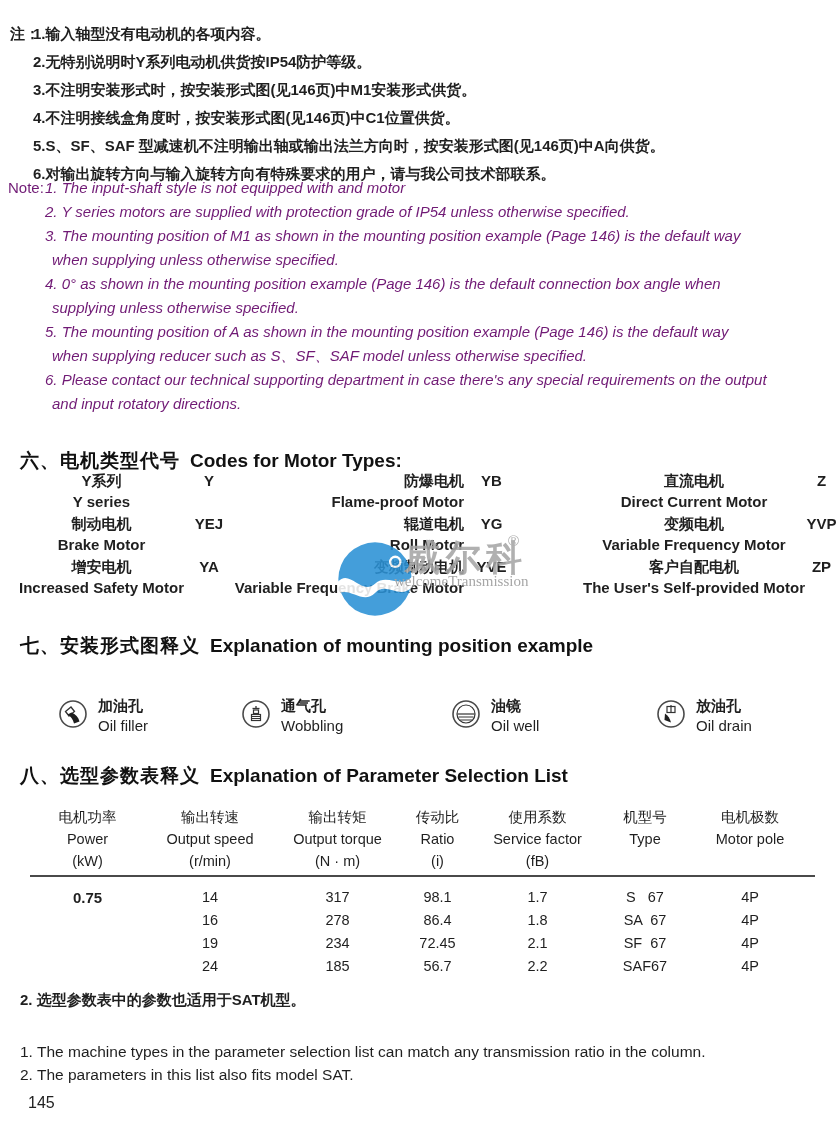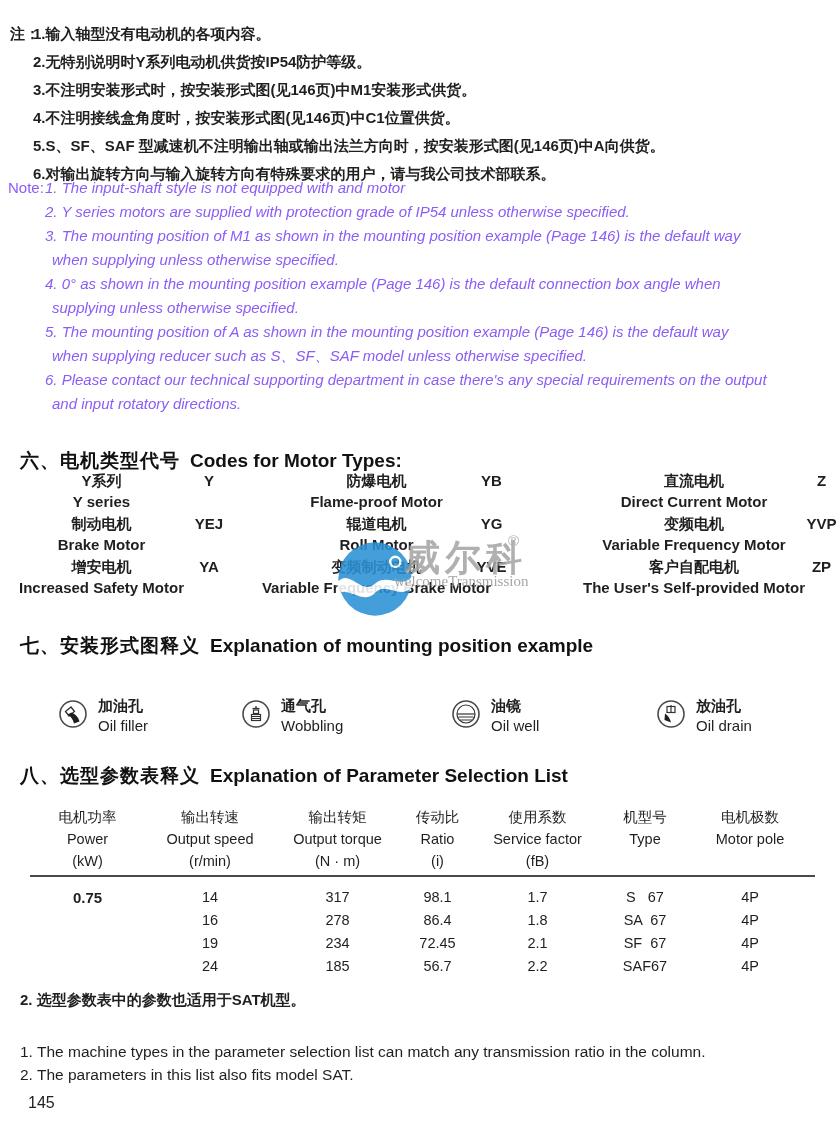--- a/index.html
+++ b/index.html
@@ -9,38 +9,38 @@
     background:#ffffff; color:#1f1f1f;
     font-family:"Liberation Sans","DejaVu Sans",sans-serif;
     overflow:hidden;
   }
   
   .notes-cn { position:absolute; left:10px; top:20px; font-size:15px; font-weight:700; }
   .notes-cn .label { position:absolute; left:0; top:0; line-height:28px; }
   .notes-cn .items { margin-left:23px; }
   .notes-cn .items div { line-height:28px; white-space:nowrap; }
   
-  .notes-en { position:absolute; left:8px; top:176px; font-size:15px; color:#8b5cf6; }
+  .notes-en { position:absolute; left:8px; top:176px; font-size:15px; color:#701a75; }
   .notes-en .label { position:absolute; left:0; top:0; line-height:24px; }
   .notes-en .items { margin-left:37px;font-style:italic; }
   .notes-en .items .ln { line-height:24px; white-space:nowrap; }
   .notes-en .items .cont { padding-left:7px; }
   
   .sec-head { position:absolute; left:20px; font-size:19px; font-weight:700; color:#111; white-space:nowrap; }
   .sec-head .cn { margin-right:10px; letter-spacing:1px; }
   
   .motor-table { position:absolute; top:470px; left:4px; width:840px; height:135px; }
   .mt-group { position:absolute; top:0; display:block; }
   .mt-g1 { left:20px;  width:215px; }
   .mt-g2 { left:285px; width:230px; }
   .mt-g3 { left:590px; width:255px; }
   .mt-entry { display:flex; height:43px; }
   .mt-name { display:flex; flex-direction:column; align-items:center; }
   .mt-g1 .mt-name { width:155px; }
-  .mt-g2 .mt-name { width:175px; }
+  .mt-g2 .mt-name { width:175px;align-items:flex-end; }
   .mt-g3 .mt-name { width:200px; }
   .mt-name div { width:max-content; white-space:nowrap; line-height:21px; font-weight:700; font-size:15px; }
   .mt-code { text-align:center; line-height:21px; font-weight:700; font-size:15px; }
   .mt-g1 .mt-code { width:60px; } .mt-g2 .mt-code { width:55px; } .mt-g3 .mt-code { width:55px; }
   
   .watermark { position:absolute; left:336px; top:534px; width:230px; height:70px; opacity:.88; pointer-events:none; }
   .wm-logo { position:absolute; left:0; top:6px; }
   .wm-cn { position:absolute; left:68px; top:0px; font-size:36px; font-weight:700; color:#a6a6a6; letter-spacing:5px; white-space:nowrap; }
   .wm-reg { position:absolute; left:172px; top:-2px; font-size:15px; color:#a6a6a6; }
   .wm-en { position:absolute; left:58px; top:39px; font-family:"Liberation Serif","DejaVu Serif",serif; font-size:15px; color:#9a9a9a; white-space:nowrap; }

